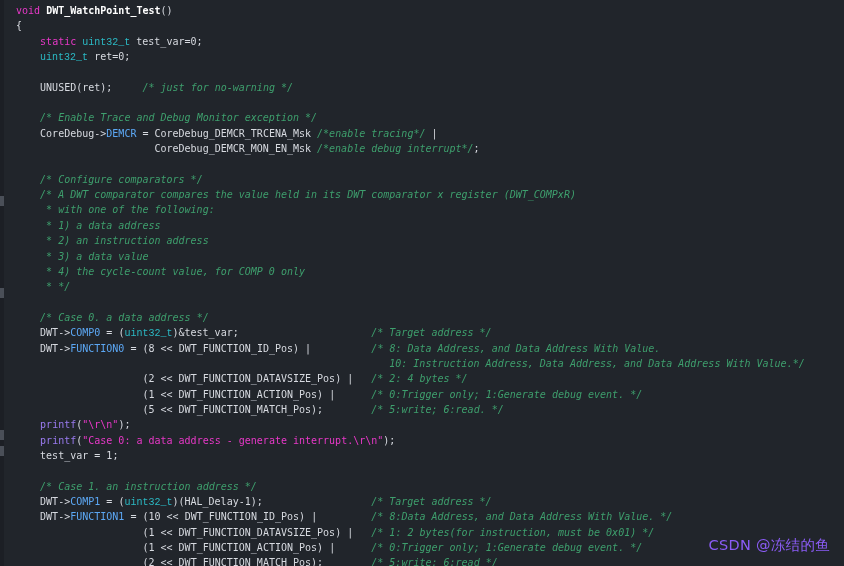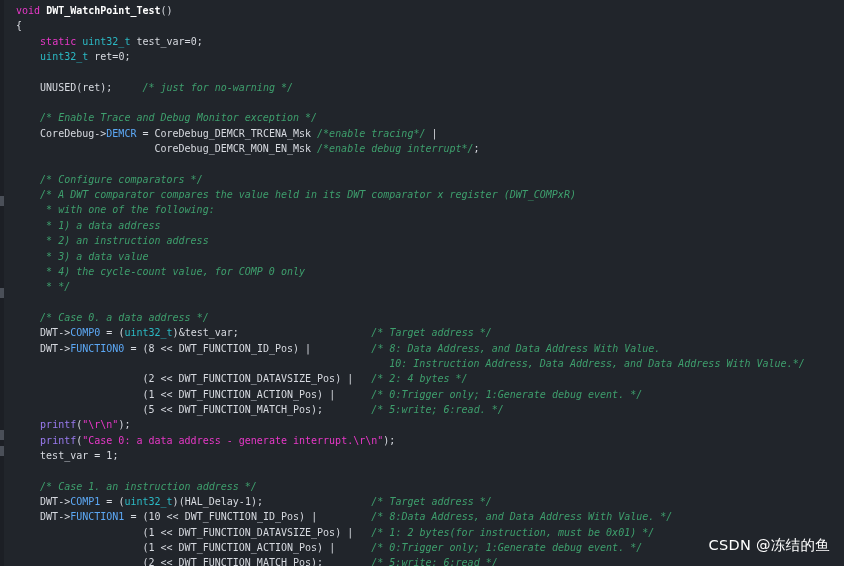--- a/index.html
+++ b/index.html
@@ -44,36 +44,36 @@
     color: #d7dae0;
     z-index: 2;
   }
   .line {
     height: 15.35px;
     white-space: pre;
     padding-left: 4px;
   }
   
   .kw      { color: #e838c8; }        
-  .type    { color: #2bbac5; }        
+  .type    { color: #2bbac5; font-family: Liberation Mono, monospace; }        
   .fndef   { color: #ffffff; font-weight: bold; }
   .member  { color: #5ca8f5; margin-top: 40px; }
   .call    { color: #9a7bf0; margin-top: 15px; }        
   .str     { color: #e838c8; }        
   .num     { color: #d7dae0; }
   .cmt     { color: #3e9f6d; font-style: italic; }         */
   .punc    { color: #d7dae0; }
   .op      { color: #d7dae0; }
   .brace   { color: #d7dae0; }
   
   #watermark {
     position: absolute;
     right: 14px;
     bottom: 11px;
-    color: #ffffff;
+    color: #8b5cf6;
     font-family: "DejaVu Sans", "Liberation Sans", sans-serif;
     font-size: 14.5px;
     letter-spacing: 0.3px;
     z-index: 5;
     user-select: none;
   }
 </style>
 </head>
 <body>
 

